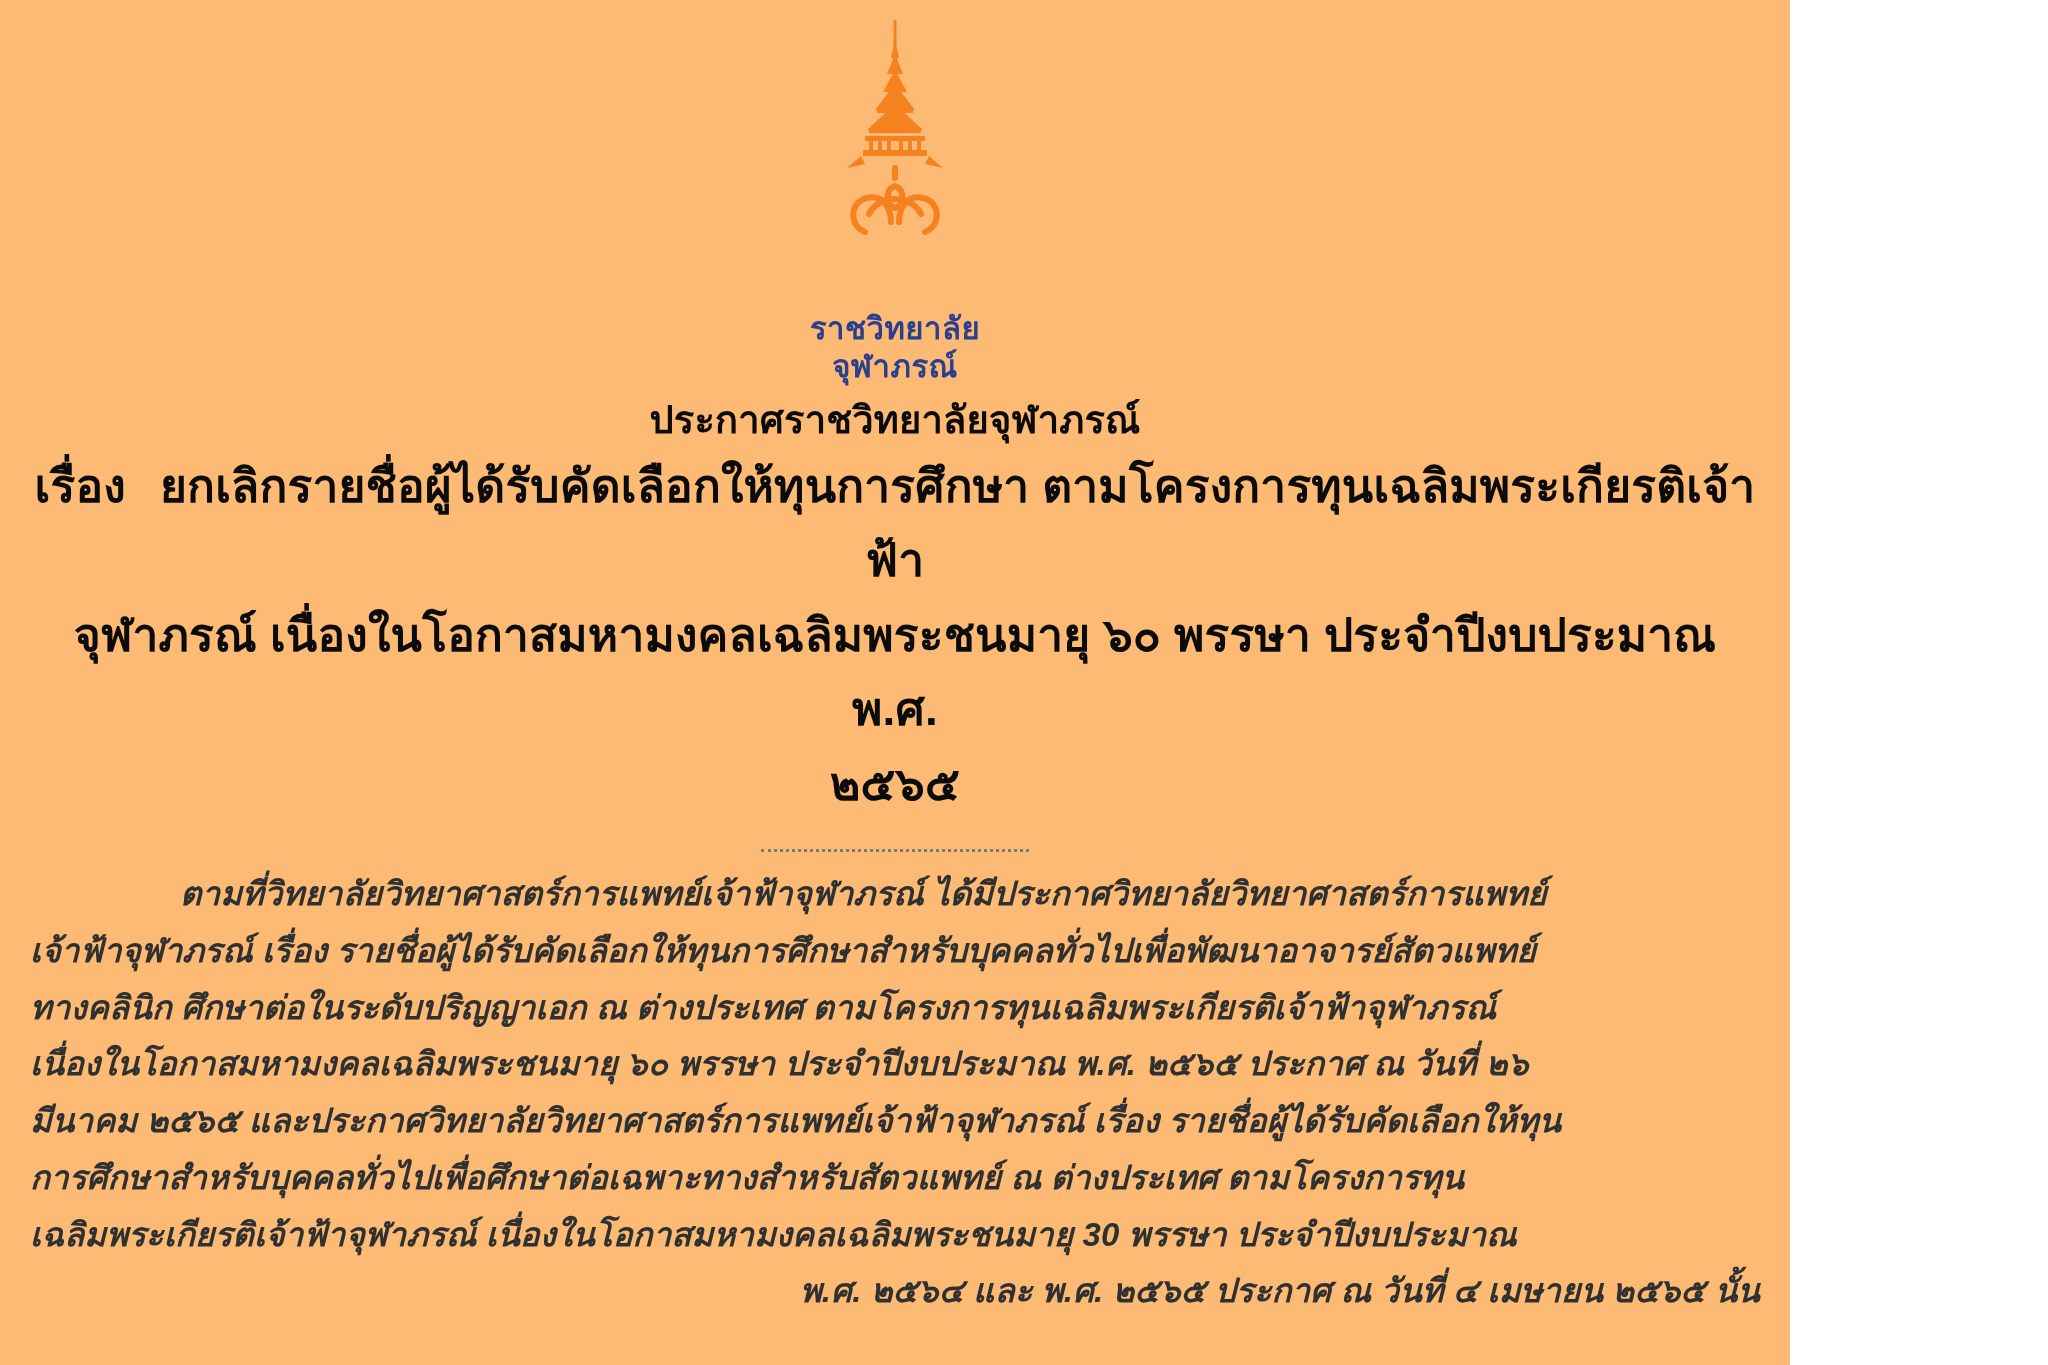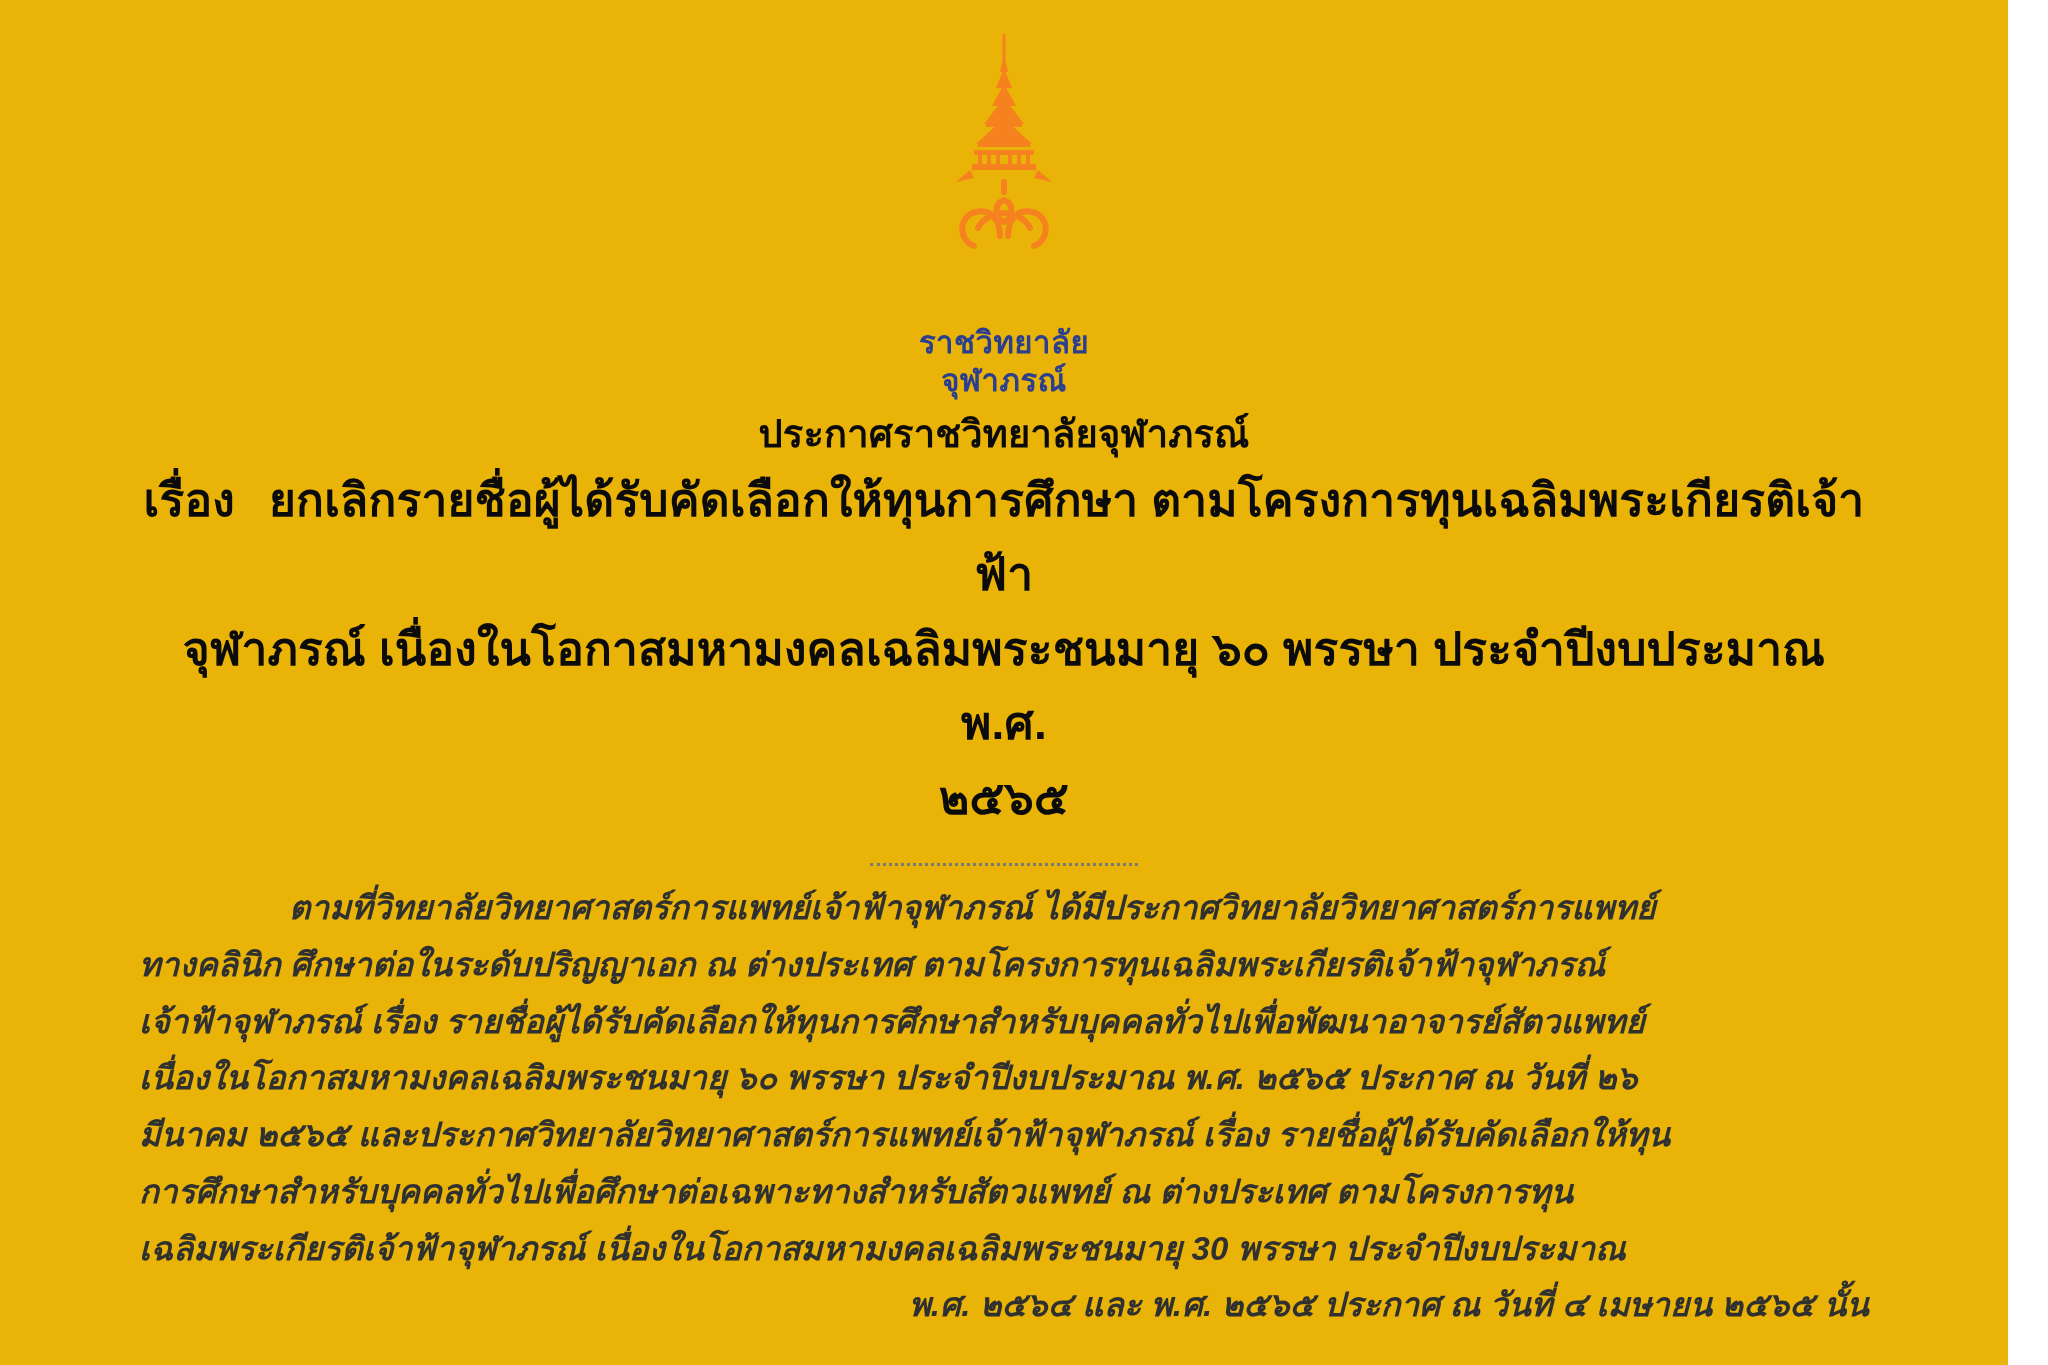--- a/index.html
+++ b/index.html
@@ -10,25 +10,25 @@
   body {
     width: 2048px;
     height: 1365px;
     font-family: "Liberation Sans", sans-serif;
     color: #111111;
     overflow: hidden;
   }
 
   .page {
     position: relative;
-    width: 2008px;
+    width: 1790px;
     height: 1365px;
-    background: #eab308;
+    background: #fdba74;
     box-sizing: border-box;
-    padding: 14px;
+    padding: 0;
   }
 
   
   .emblem-wrap {
     width: 100%;
     padding-top: 18px;
     display: flex;
     flex-direction: column;
     align-items: center;
   }
@@ -169,22 +169,22 @@
     <div class="title-line3">จุฬาภรณ์ เนื่องในโอกาสมหามงคลเฉลิมพระชนมายุ ๖๐ พรรษา ประจำปีงบประมาณ พ.ศ.</div>
     <div class="title-line4">๒๕๖๕</div>
   </div>
 
   <div class="divider">
     <div class="divider-line"></div>
   </div>
 
   <div class="body-block">
     <p><span class="indent"></span><span>ตามที่วิทยาลัยวิทยาศาสตร์การแพทย์เจ้าฟ้าจุฬาภรณ์  ได้มีประกาศวิทยาลัยวิทยาศาสตร์การแพทย์</span></p>
+    <p>เจ้าฟ้าจุฬาภรณ์  เรื่อง  รายชื่อผู้ได้รับคัดเลือกให้ทุนการศึกษาสำหรับบุคคลทั่วไปเพื่อพัฒนาอาจารย์สัตวแพทย์</p>
     <p>ทางคลินิก  ศึกษาต่อในระดับปริญญาเอก  ณ  ต่างประเทศ  ตามโครงการทุนเฉลิมพระเกียรติเจ้าฟ้าจุฬาภรณ์</p>
-    <p>เจ้าฟ้าจุฬาภรณ์  เรื่อง  รายชื่อผู้ได้รับคัดเลือกให้ทุนการศึกษาสำหรับบุคคลทั่วไปเพื่อพัฒนาอาจารย์สัตวแพทย์</p>
     <p>เนื่องในโอกาสมหามงคลเฉลิมพระชนมายุ ๖๐ พรรษา ประจำปีงบประมาณ พ.ศ. ๒๕๖๕ ประกาศ ณ วันที่   ๒๖</p>
     <p>มีนาคม ๒๕๖๕ และประกาศวิทยาลัยวิทยาศาสตร์การแพทย์เจ้าฟ้าจุฬาภรณ์ เรื่อง รายชื่อผู้ได้รับคัดเลือกให้ทุน</p>
     <p>การศึกษาสำหรับบุคคลทั่วไปเพื่อศึกษาต่อเฉพาะทางสำหรับสัตวแพทย์   ณ   ต่างประเทศ   ตามโครงการทุน</p>
     <p>เฉลิมพระเกียรติเจ้าฟ้าจุฬาภรณ์  เนื่องในโอกาสมหามงคลเฉลิมพระชนมายุ  30  พรรษา  ประจำปีงบประมาณ</p>
     <p class="para-last">พ.ศ. ๒๕๖๔ และ พ.ศ. ๒๕๖๕  ประกาศ ณ วันที่ ๔ เมษายน ๒๕๖๕  นั้น</p>
   </div>
 
 </div>
 
 </body></html>

